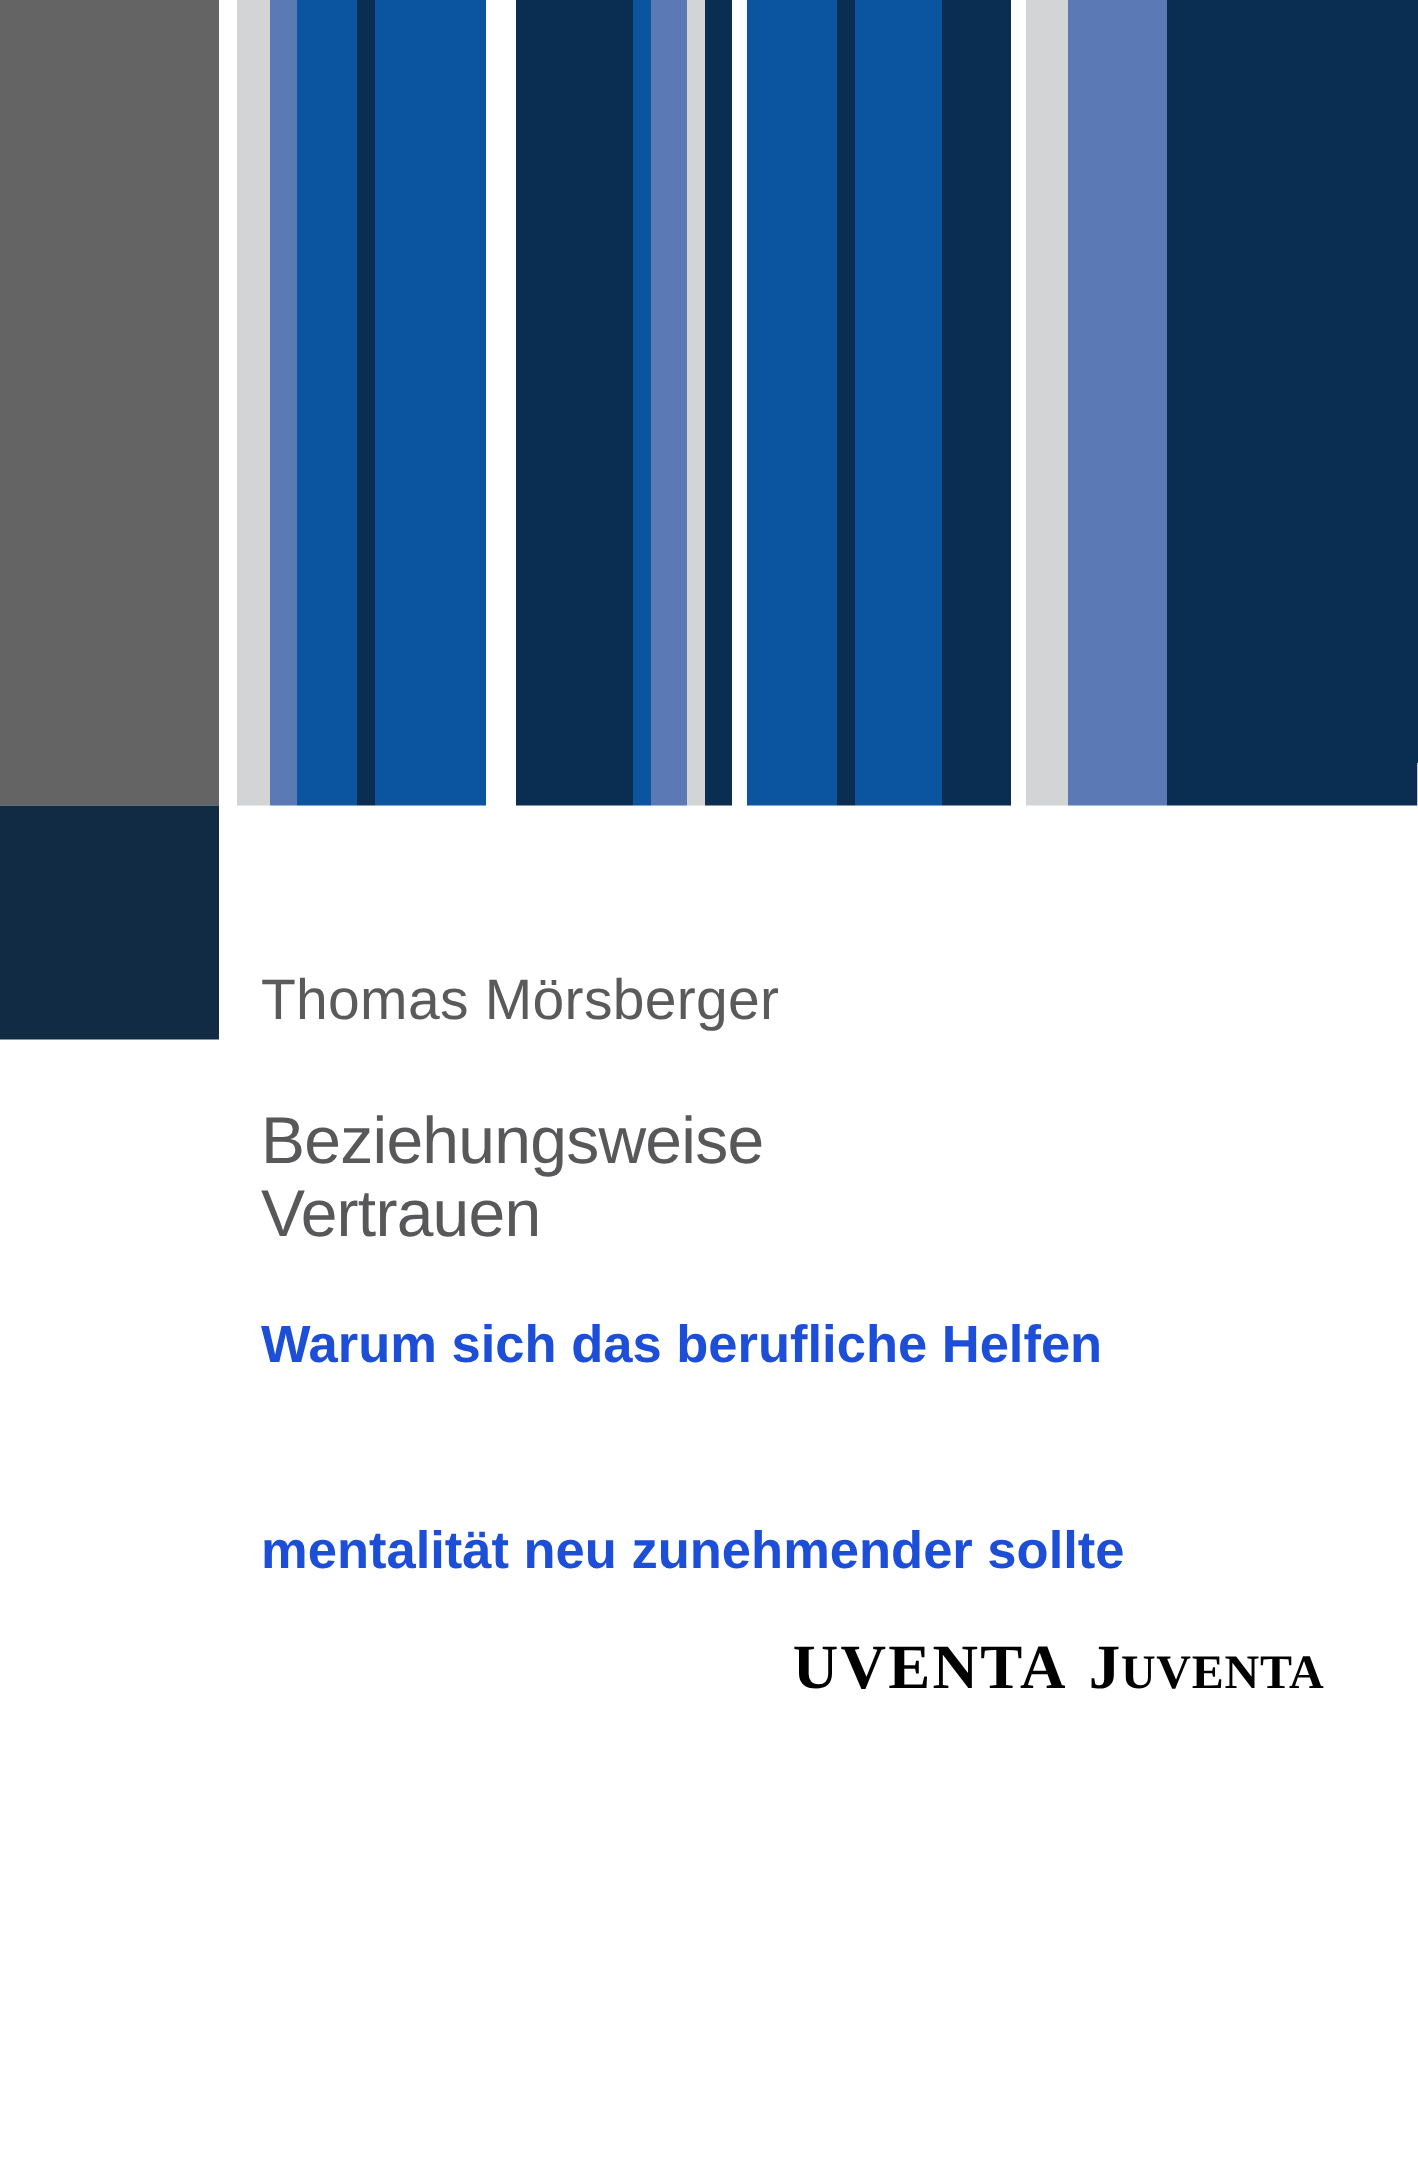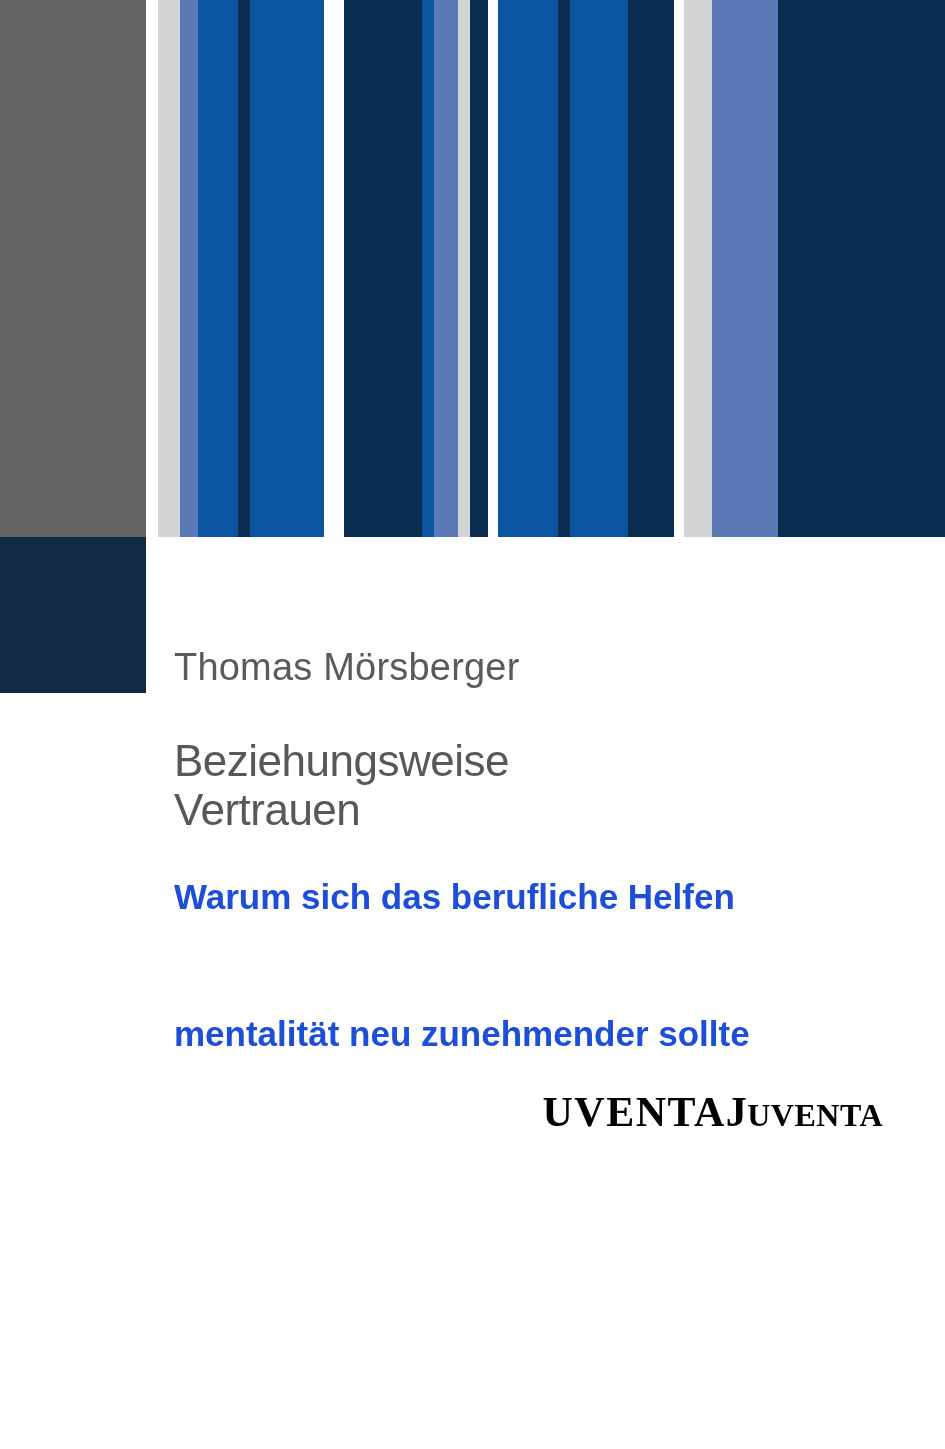--- a/index.html
+++ b/index.html
@@ -97,20 +97,21 @@
   .logo-beltz {
     font-size: 42px;
     font-weight: bold;
     letter-spacing: 1.5px;
     font-family: "Liberation Serif", serif;
   }
   .logo-juventa {
     font-size: 42px;
     font-weight: bold;
     letter-spacing: 0.5px;
+    margin-left: 14px;
     font-family: "Liberation Serif", serif;
   }
   .logo-juventa .small {
     font-size: 32px;
   }
 </style>
 </head>
 <body>
 
 <div class="cover">

